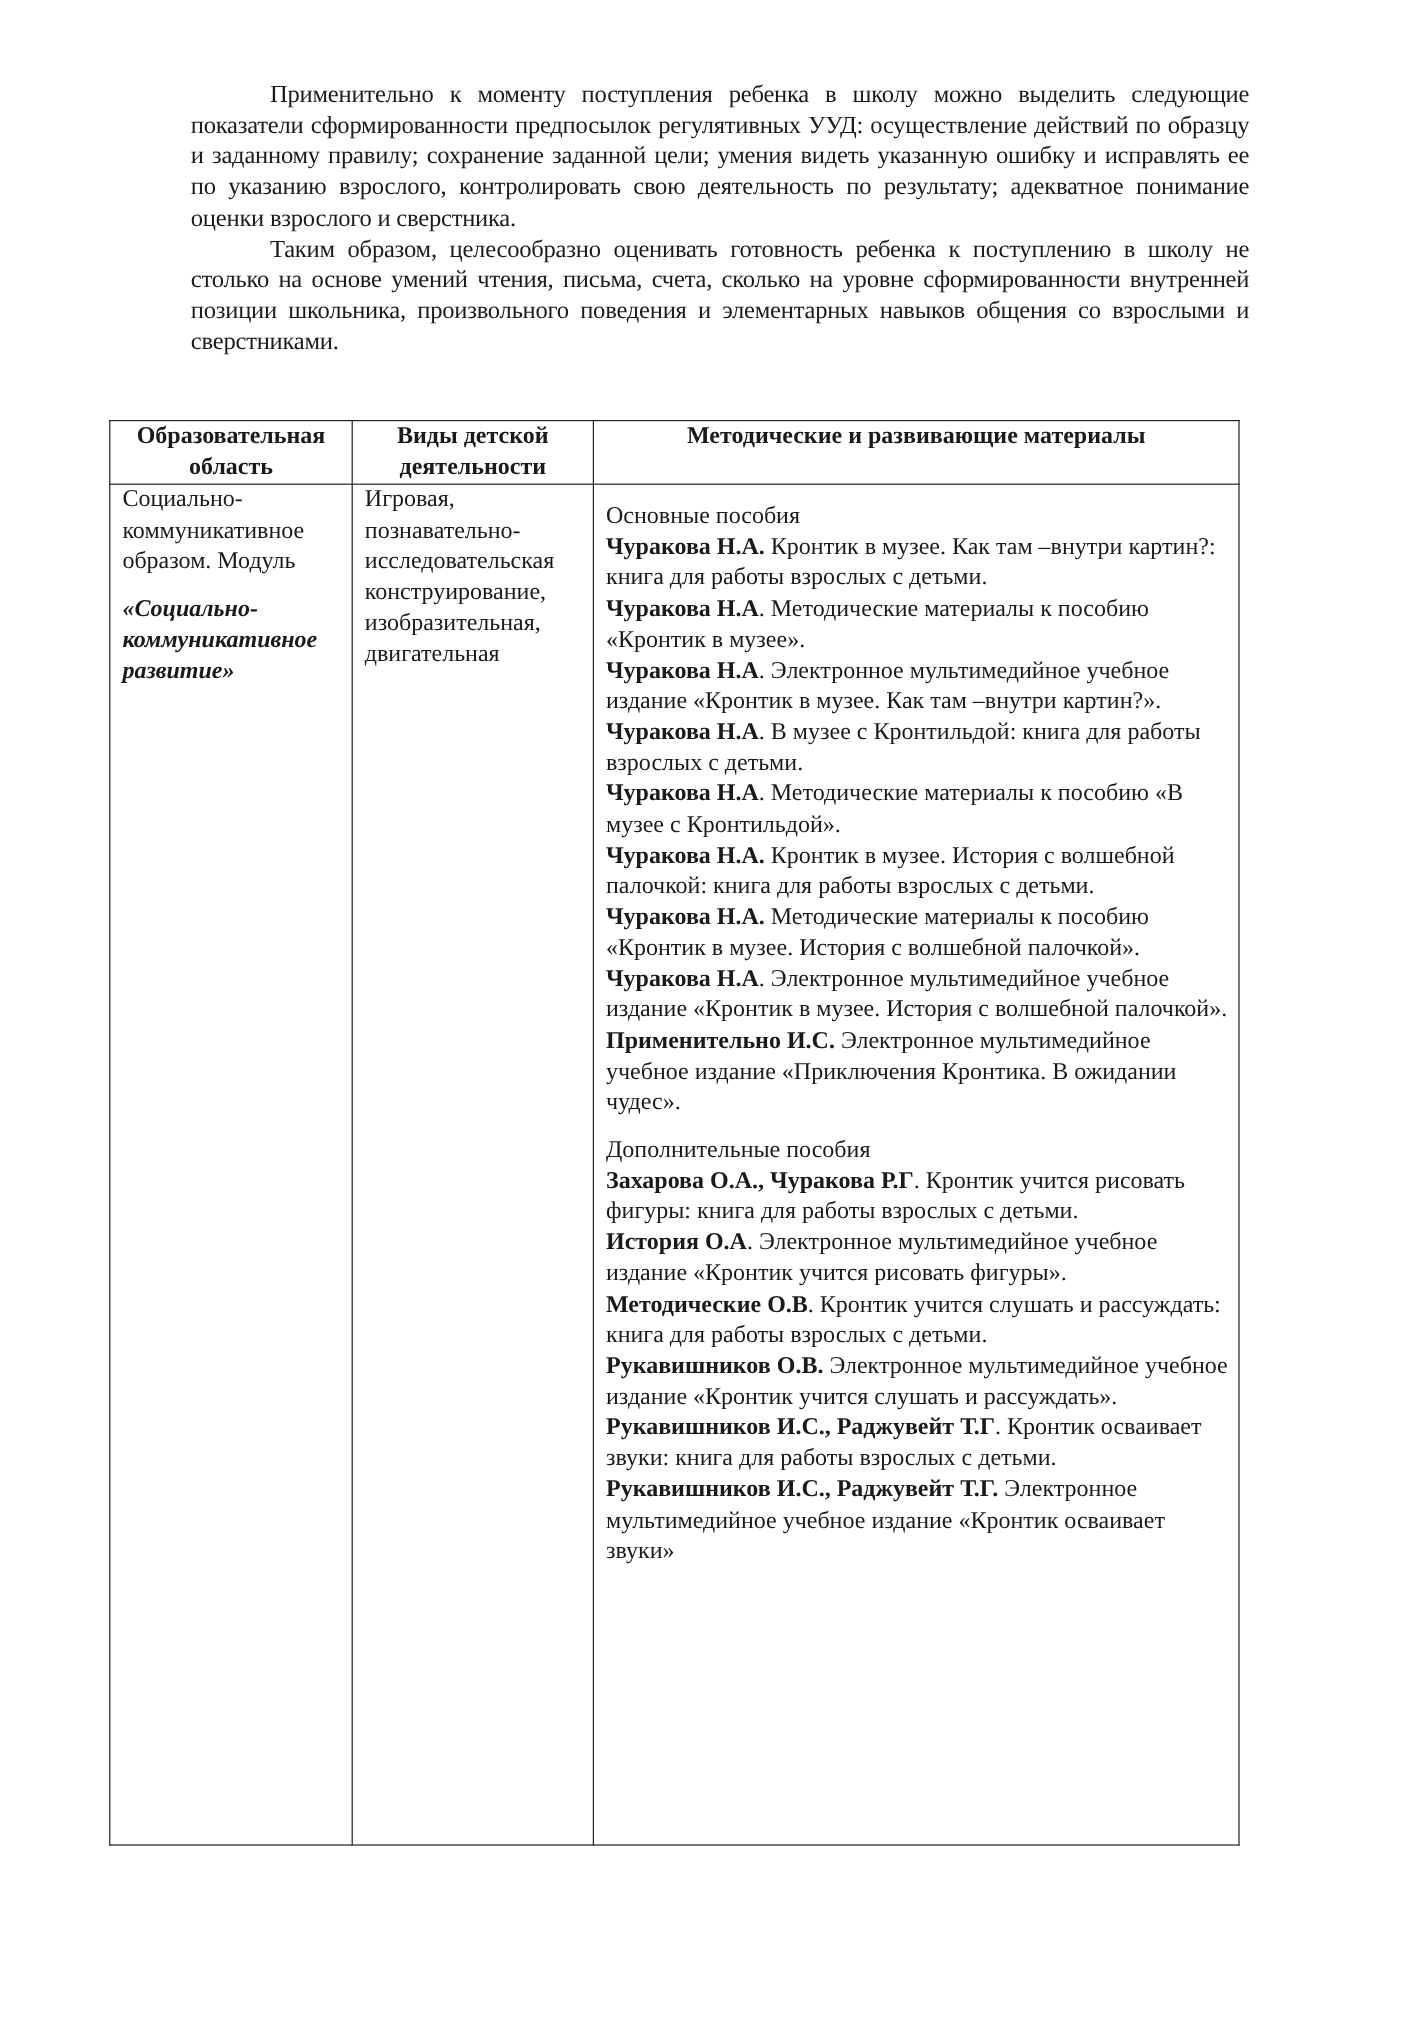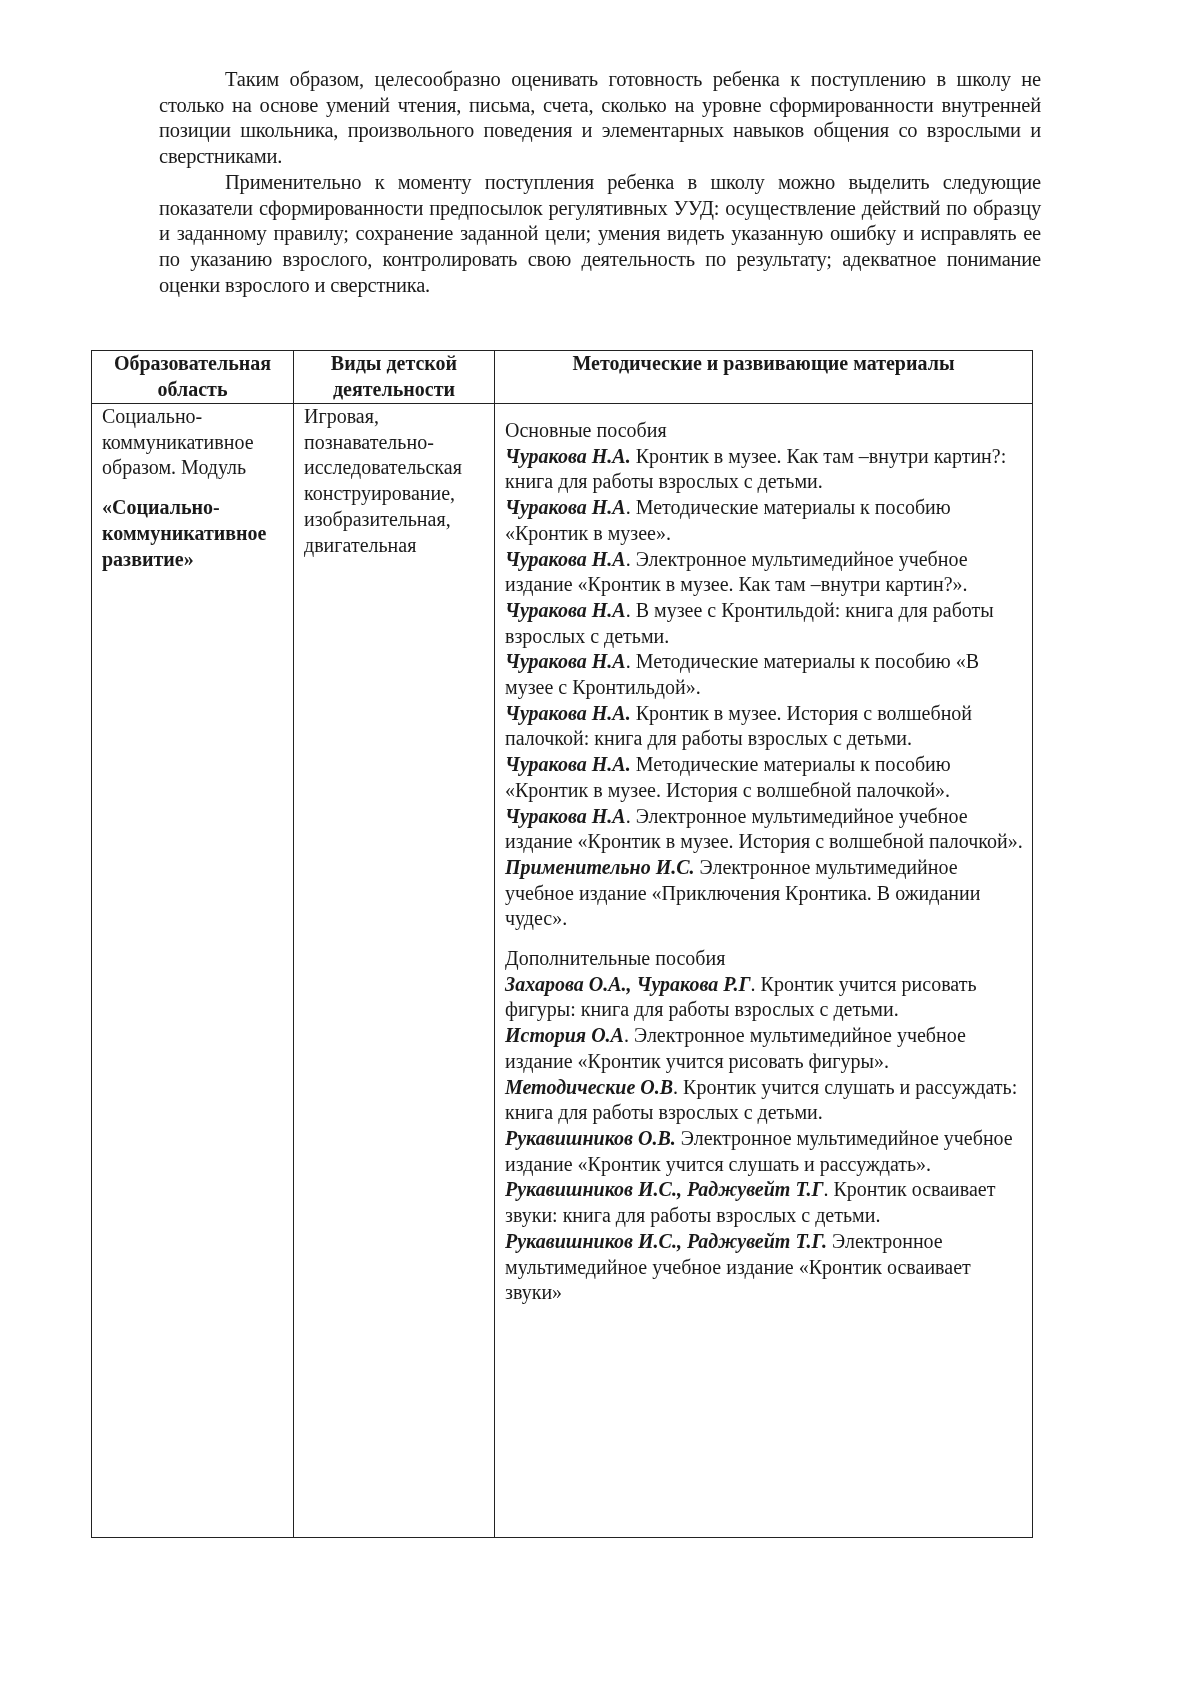--- a/index.html
+++ b/index.html
@@ -23,30 +23,30 @@
     table.materials col.c2 { width: 201px; }
     table.materials col.c3 { width: 538px; }
     table.materials th, table.materials td {
       border: 1.5px solid #222; vertical-align: top; padding: 0 0 0 10px;
     }
     table.materials th {
       font-weight: bold; text-align: center; padding: 0 4px; height: 52px;
     }
     table.materials td.c3 { padding: 0 6px 0 10px; }
     table.materials td { height: 1133px; }
-    .b { font-weight: bold; }
-    .bi { font-weight: bold; font-style: italic; }
+    .b { font-weight: bold; font-style: italic; }
+    .bi { font-weight: bold; }
     .line { display: block; margin-top: 14px; }
   </style>
 </head>
 <body>
 
 <div class="intro">
+  <p>Применительно к моменту поступления ребенка в школу можно выделить следующие показатели сформированности предпосылок регулятивных УУД: осуществление действий по образцу и заданному правилу; сохранение заданной цели; умения видеть указанную ошибку и исправлять ее по указанию взрослого, контролировать свою деятельность по результату; адекватное понимание оценки взрослого и сверстника.</p>
   <p>Таким образом, целесообразно оценивать готовность ребенка к поступлению в школу не столько на основе умений чтения, письма, счета, сколько на уровне сформированности внутренней позиции школьника, произвольного поведения и элементарных навыков общения со взрослыми и сверстниками.</p>
-  <p>Применительно к моменту поступления ребенка в школу можно выделить следующие показатели сформированности предпосылок регулятивных УУД: осуществление действий по образцу и заданному правилу; сохранение заданной цели; умения видеть указанную ошибку и исправлять ее по указанию взрослого, контролировать свою деятельность по результату; адекватное понимание оценки взрослого и сверстника.</p>
 </div>
 
 <table class="materials">
   <colgroup>
       <col class="c1">
       <col class="c2">
       <col class="c3">
     </colgroup>
   <thead>
     <tr>

